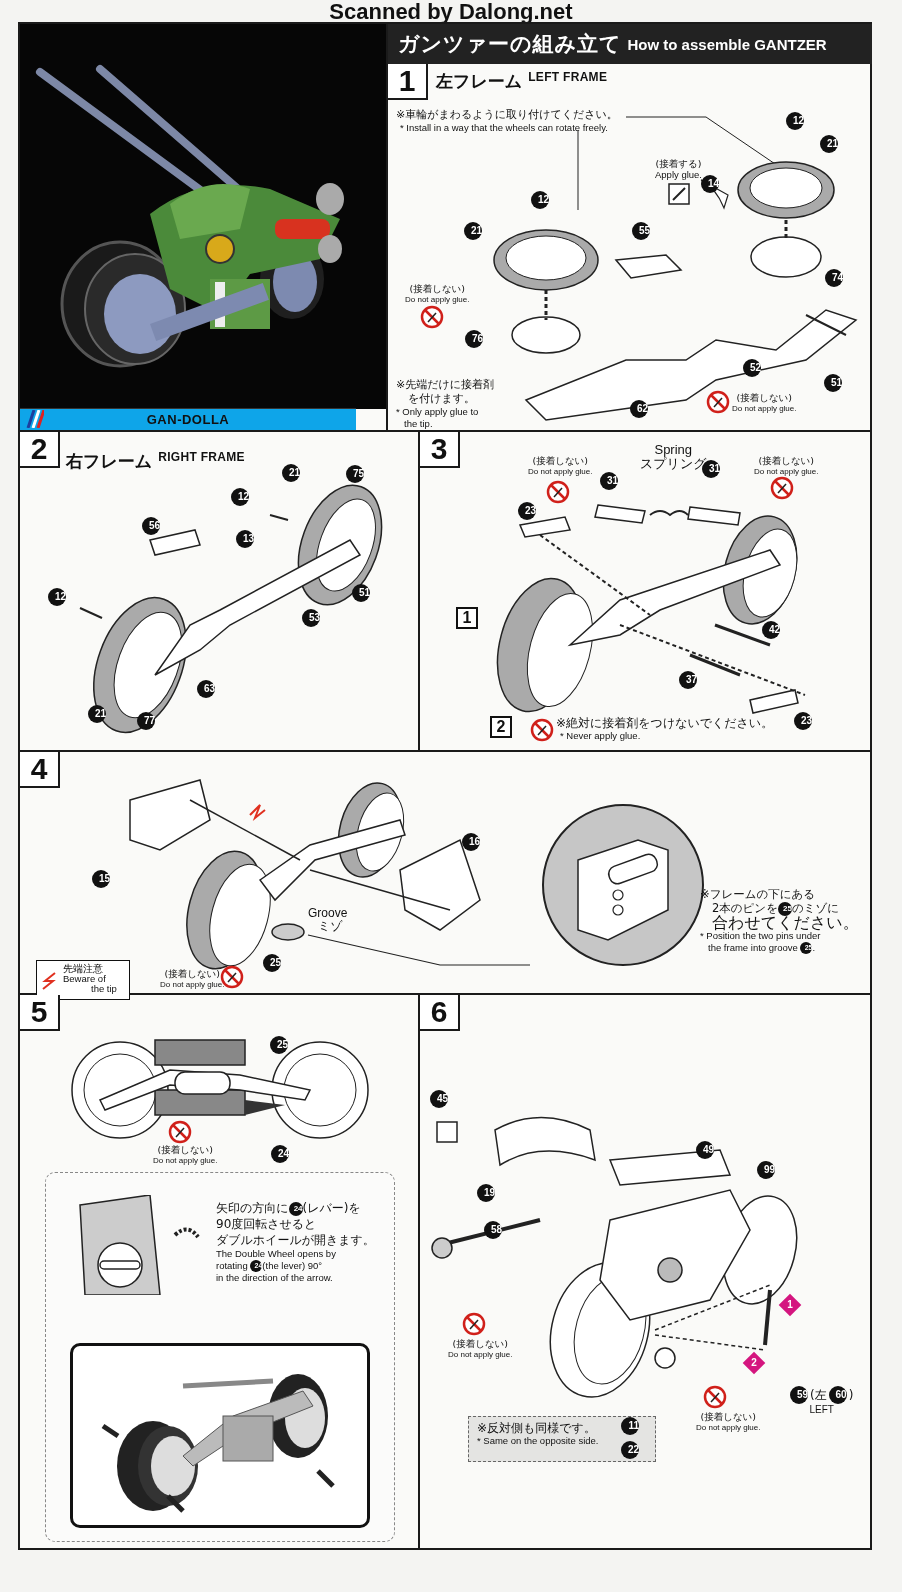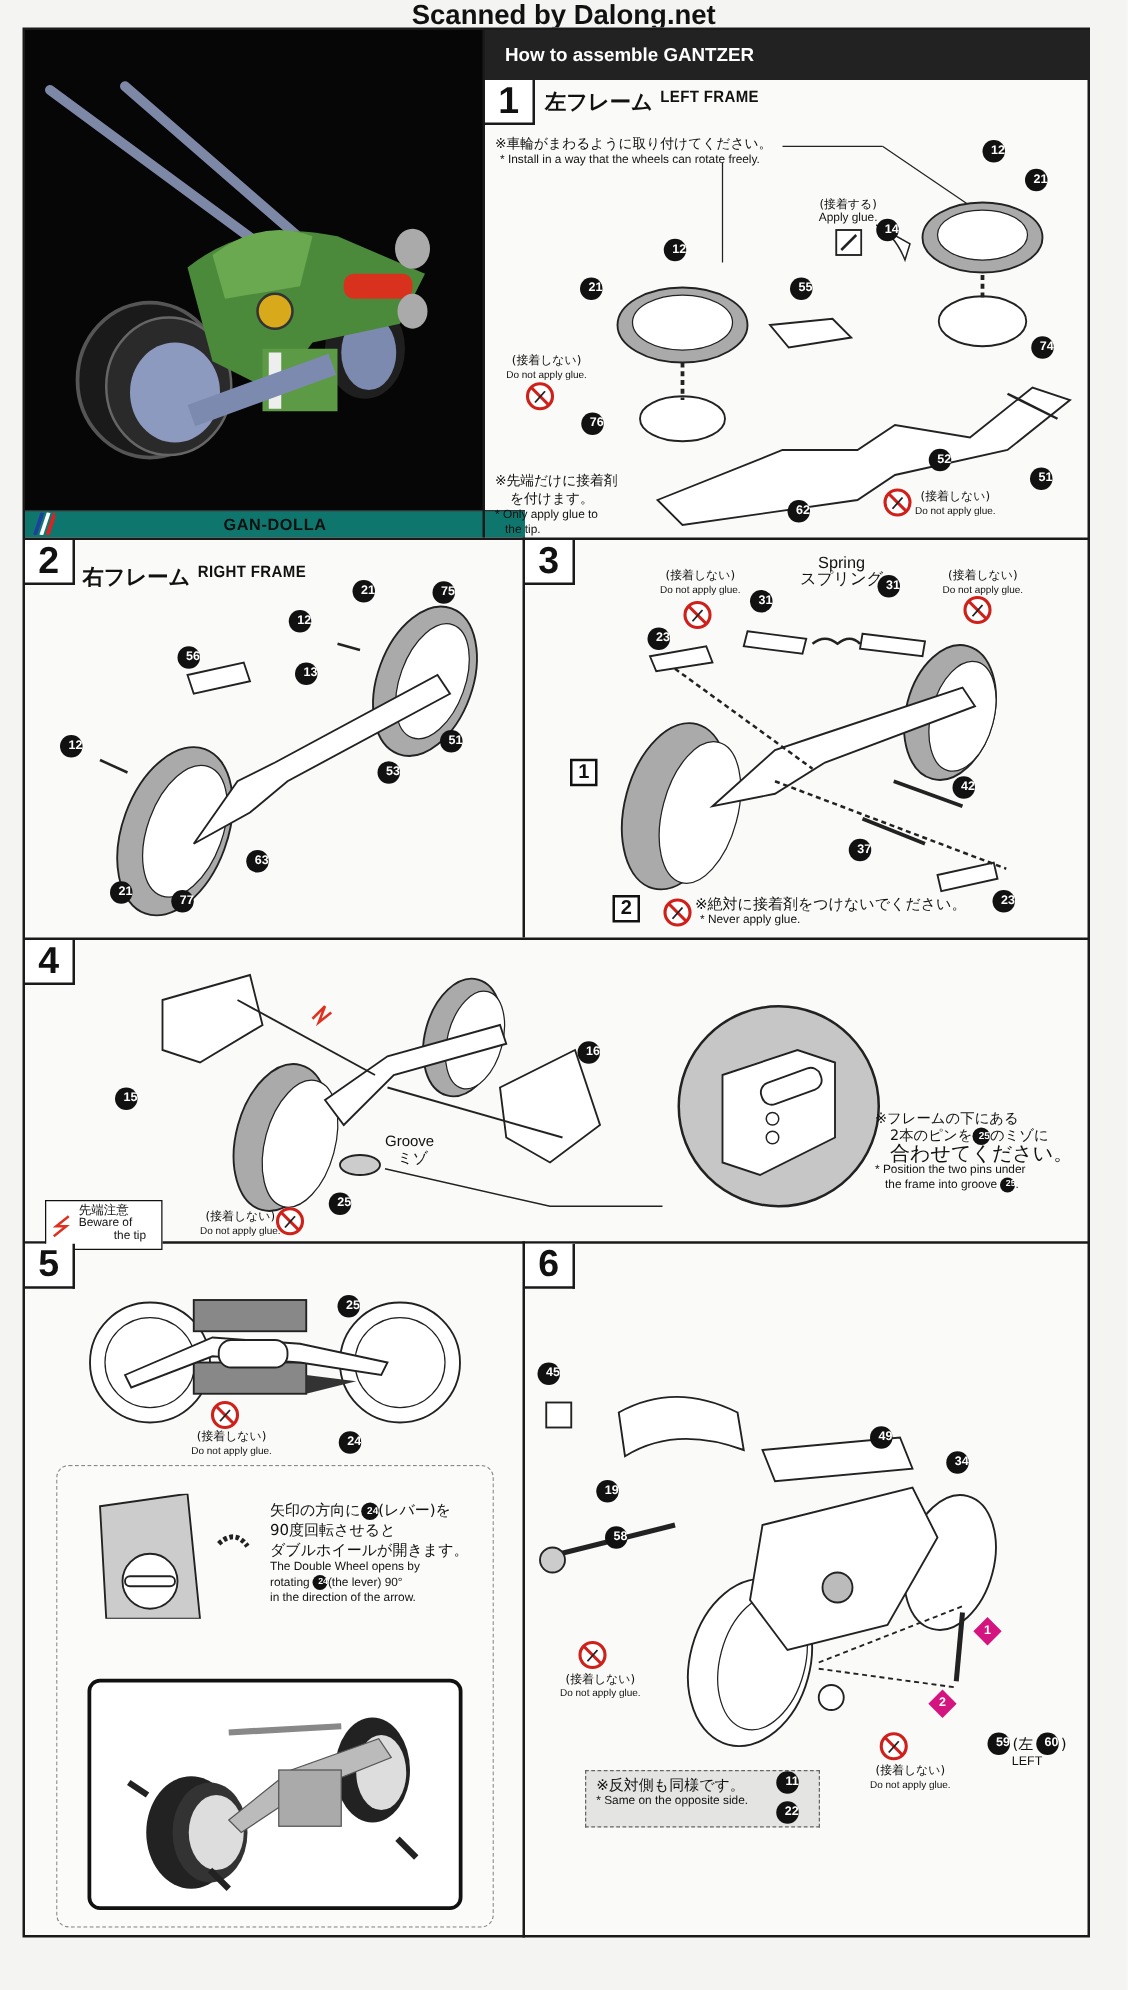--- a/index.html
+++ b/index.html
@@ -1,21 +1,21 @@
 <!DOCTYPE html>
 <html><head>
 <meta charset="utf-8">
 <style>
   * { box-sizing: border-box; margin: 0; padding: 0; }
   body { width: 902px; height: 1592px; background: #f4f4f2; font-family: "DejaVu Sans", sans-serif; position: relative; overflow: hidden; color: #111; }
   .abs { position: absolute; }
   .watermark { left: 0; top: 0; width: 902px; text-align: center; font-family: "Liberation Sans", sans-serif; font-weight: bold; font-size: 22px; line-height: 24px; color: #111; }
   .page { left: 18px; top: 22px; width: 854px; height: 1528px; background: #fafaf8; border: 2px solid #1a1a1a; }
   .photo { left: 20px; top: 24px; width: 368px; height: 385px; background: #060606; overflow: hidden; }
-  .photo-caption { left: 20px; top: 408px; width: 400px; height: 22px; background: #0f766e; border-top: 1px solid #333; font-family: "Liberation Sans", sans-serif; font-weight: bold; font-size: 13px; text-align: center; line-height: 22px; letter-spacing: 0.5px; }
+  .photo-caption { left: 20px; top: 408px; width: 336px; height: 22px; background: #0ea5e9; border-top: 1px solid #333; font-family: "Liberation Sans", sans-serif; font-weight: bold; font-size: 13px; text-align: center; line-height: 22px; letter-spacing: 0.5px; }
   .flag { left: 26px; top: 410px; width: 18px; height: 18px; }
   .title-bar { left: 388px; top: 24px; width: 484px; height: 40px; background: #222; color: #fff; display: flex; align-items: center; padding-left: 10px; }
   .title-jp { font-size: 21px; font-weight: bold; font-family: "DejaVu Sans", sans-serif; letter-spacing: 1px; }
   .title-en { font-size: 15px; font-weight: bold; font-family: "Liberation Sans", sans-serif; margin-left: 6px; }
   .divider-v { background: #1a1a1a; width: 2px; }
   .divider-h { background: #1a1a1a; height: 2px; }
   .step-box { width: 40px; height: 36px; border: 2px solid #1a1a1a; border-top: none; border-left: none; background: #fff; font-family: "Liberation Sans", sans-serif; font-weight: bold; font-size: 30px; line-height: 34px; text-align: center; }
   .step-title { font-weight: bold; display: flex; align-items: flex-start; gap: 6px; }
   .step-title .jp { font-size: 17px; }
   .step-title .en { font-size: 12px; font-family: "Liberation Sans", sans-serif; letter-spacing: 0.3px; transform: scaleY(1.1); }
@@ -63,20 +63,21 @@
   </svg>
 </div>
 <div class="abs photo-caption">GAN-DOLLA</div>
 <svg class="abs flag" width="18" height="18">
   <line x1="2" y1="18" x2="8" y2="0" stroke="#1d3f9e" stroke-width="3"></line>
   <line x1="7" y1="18" x2="13" y2="0" stroke="#fff" stroke-width="3"></line>
   <line x1="12" y1="18" x2="18" y2="0" stroke="#d22" stroke-width="3"></line>
 </svg>
 
 <div class="abs title-bar">
+  <span class="title-jp">ガンツァーの組み立て</span>
   <span class="title-en">How to assemble GANTZER</span>
 </div>
 
 <div class="abs divider-v" style="left:386px; top:24px; height:406px;"></div>
 <div class="abs divider-h" style="left:20px; top:430px; width:852px;"></div>
 <div class="abs divider-v" style="left:418px; top:430px; height:320px;"></div>
 <div class="abs divider-h" style="left:20px; top:750px; width:852px;"></div>
 <div class="abs divider-h" style="left:20px; top:993px; width:852px;"></div>
 <div class="abs divider-v" style="left:418px; top:993px; height:557px;"></div>
 
@@ -367,21 +368,21 @@
   <path d="M180 120 L300 90 L320 130 L280 200 L200 220 L170 180 Z" fill="#fff" stroke="#222" stroke-width="1.5"></path>
   <circle cx="240" cy="170" r="12" fill="#bbb" stroke="#222" stroke-width="1.5"></circle>
   <line x1="340" y1="190" x2="335" y2="245" stroke="#222" stroke-width="4"></line>
   <path d="M225 230 L340 185" fill="none" stroke="#222" stroke-width="1.5" stroke-dasharray="4 3"></path>
   <path d="M225 235 L335 250" fill="none" stroke="#222" stroke-width="1.5" stroke-dasharray="4 3"></path>
   <circle cx="235" cy="258" r="10" fill="#fff" stroke="#222" stroke-width="1.5"></circle>
 </svg>
 <div class="abs part" style="left:430px; top:1090px;">45</div>
 <div class="abs part" style="left:477px; top:1184px;">19</div>
 <div class="abs part" style="left:696px; top:1141px;">49</div>
-<div class="abs part" style="left:757px; top:1161px;">34</div>
+<div class="abs part" style="left:757px; top:1161px;">99</div>
 <div class="abs part" style="left:484px; top:1221px;">58</div>
 <svg class="abs noglue" style="left:462px; top:1312px;" width="24" height="24">
   <circle cx="12" cy="12" r="10" fill="#fff" stroke="#d0201a" stroke-width="2.5"></circle>
   <line x1="5" y1="5" x2="19" y2="19" stroke="#d0201a" stroke-width="2.5"></line>
   <line x1="8" y1="17" x2="16" y2="8" stroke="#222" stroke-width="1.5"></line>
 </svg>
 <div class="abs glue-label" style="left:448px; top:1338px;">
   <div class="jp">(接着しない)</div>
   <div class="en">Do not apply glue.</div>
 </div>

